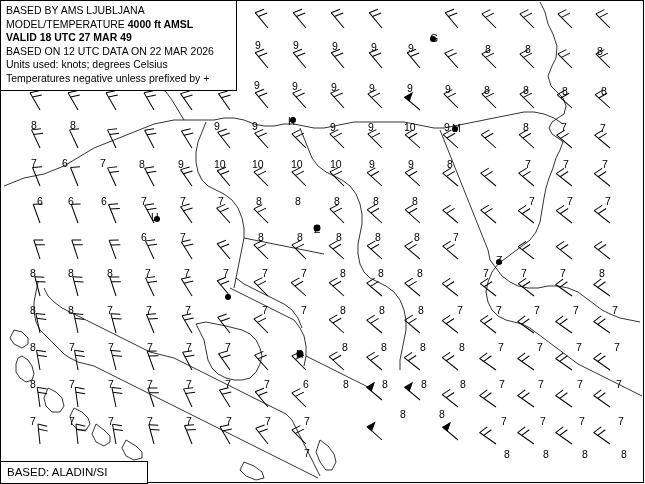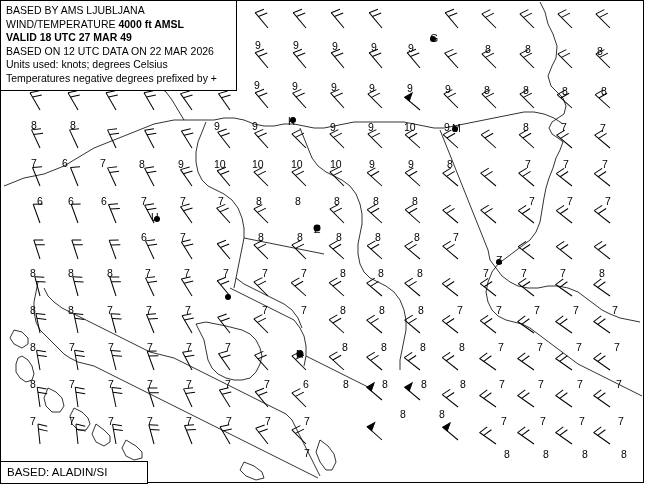--- a/index.html
+++ b/index.html
@@ -1046,26 +1046,26 @@
       <circle cx="317" cy="228" r="3.5"></circle>
       <circle cx="499" cy="262" r="3"></circle>
       <circle cx="300" cy="354" r="3.5"></circle>
       <circle cx="228" cy="297" r="3"></circle>
     </g>
   </svg>
 
   <div class="legend-box">
     <div class="legend-line">BASED BY AMS LJUBLJANA</div>
     <div class="legend-line">
-      <span>WIND/TEMPERATURE </span><b>4000 ft AMSL</b>
+      <span>MODEL/TEMPERATURE </span><b>4000 ft AMSL</b>
     </div>
     <div class="legend-line"><b>VALID 18 UTC 27 MAR 49</b></div>
     <div class="legend-line">BASED ON 12 UTC DATA ON 22 MAR 2026</div>
     <div class="legend-line">Units used: knots; degrees Celsius</div>
-    <div class="legend-line">Temperatures negative degrees prefixed by +</div>
+    <div class="legend-line">Temperatures negative unless prefixed by +</div>
   </div>
 
   <div class="model-box">
     <span>BASED: ALADIN/SI</span>
   </div>
 
   <div id="labels-layer">
       <div class="temp-label" style="left: 255px; top: 40px;">9</div>
       <div class="temp-label" style="left: 293px; top: 40px;">9</div>
       <div class="temp-label" style="left: 332px; top: 41px;">9</div>

